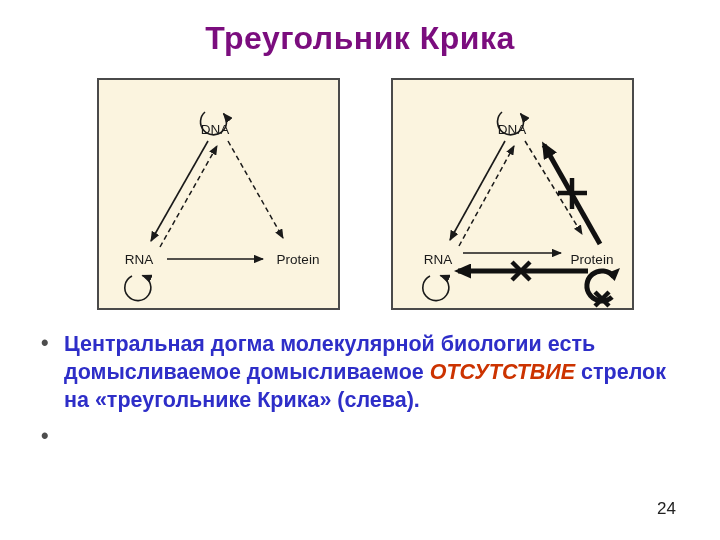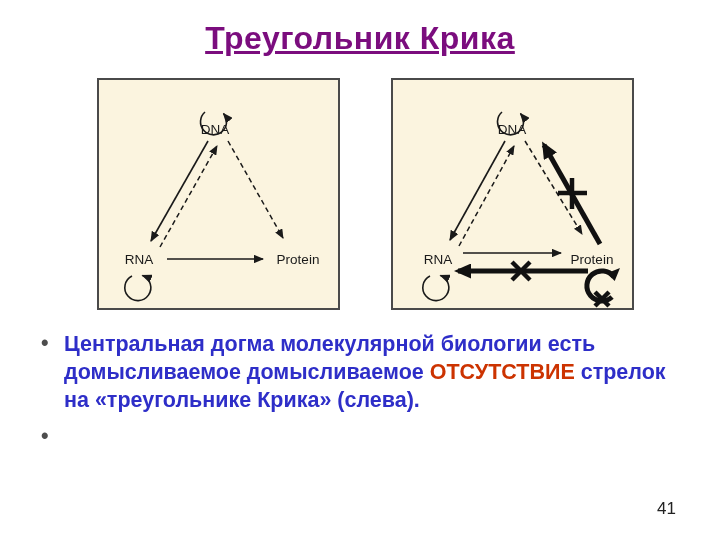--- a/index.html
+++ b/index.html
@@ -3,21 +3,21 @@
 <meta charset="utf-8">
 <style>
   html,body { margin:0; padding:0; background:#e8e8e8; }
   .slide {
     position:relative; width:720px; height:540px; margin:0 auto;
     background:#ffffff; overflow:hidden;
     font-family:"Liberation Sans", sans-serif;
   }
   .title {
     position:absolute; top:20px; left:0; right:0; text-align:center;
-    font-size:32px; font-weight:bold; color:#7B0D7E; letter-spacing:0.5px;text-decoration:underline;
+    font-size:32px; font-weight:bold; color:#7B0D7E; letter-spacing:0.5px;
   }
   .diag-left  { position:absolute; left:97px;  top:78px; }
   .diag-right { position:absolute; left:391px; top:78px; }
 
   
   .dbox  { fill:#FBF4DF; stroke:#4a4a4a; stroke-width:2; }
   .thin  { stroke:#1a1a1a; stroke-width:1.6; fill:none; }
   .dash  { stroke-dasharray:5 3.5; stroke-width:1.5; }
   .thick { stroke:#111111; stroke-width:5; fill:none; stroke-linecap:butt; }
   .xmark { stroke:#111111; stroke-width:4.5; fill:none; }
@@ -25,21 +25,21 @@
 
   
   .bullets { position:absolute; left:38px; top:330px; width:648px; list-style:none; margin:0; padding:0; }
   .bullet-item {
     position:relative; padding-left:26px; margin:0 0 9px 0;
     font-size:21.5px; font-weight:bold; line-height:28px;
   }
   .bullet-dot { position:absolute; left:3px; top:-1px; color:#4d4d4d; font-weight:bold; }
   .b1 { color:#2E2EC8; }
   .b2 { color:#B0752C; }
-  .hl { color:#CC3300; }
+  .hl { color:#CC3300; font-style:italic; }
 
   .page-num { position:absolute; right:44px; bottom:21px; font-size:17px; color:#222; }
 </style>
 </head>
 <body>
 
 <div class="slide">
 
   <div class="title">Треугольник Крика</div>
 
@@ -105,15 +105,15 @@
 
   <ul class="bullets">
     <li class="bullet-item b1">
       <span class="bullet-dot">•</span><span>Центральная догма молекулярной биологии есть домысливаемое домысливаемое </span><span class="hl">ОТСУТСТВИЕ</span><span> стрелок на «треугольнике Крика» (слева).</span>
     </li>
     <li class="bullet-item b2">
       <span class="bullet-dot">•</span>
     </li>
   </ul>
 
-  <div class="page-num">41</div>
+  <div class="page-num">24</div>
 
 </div>
 
 </body></html>

